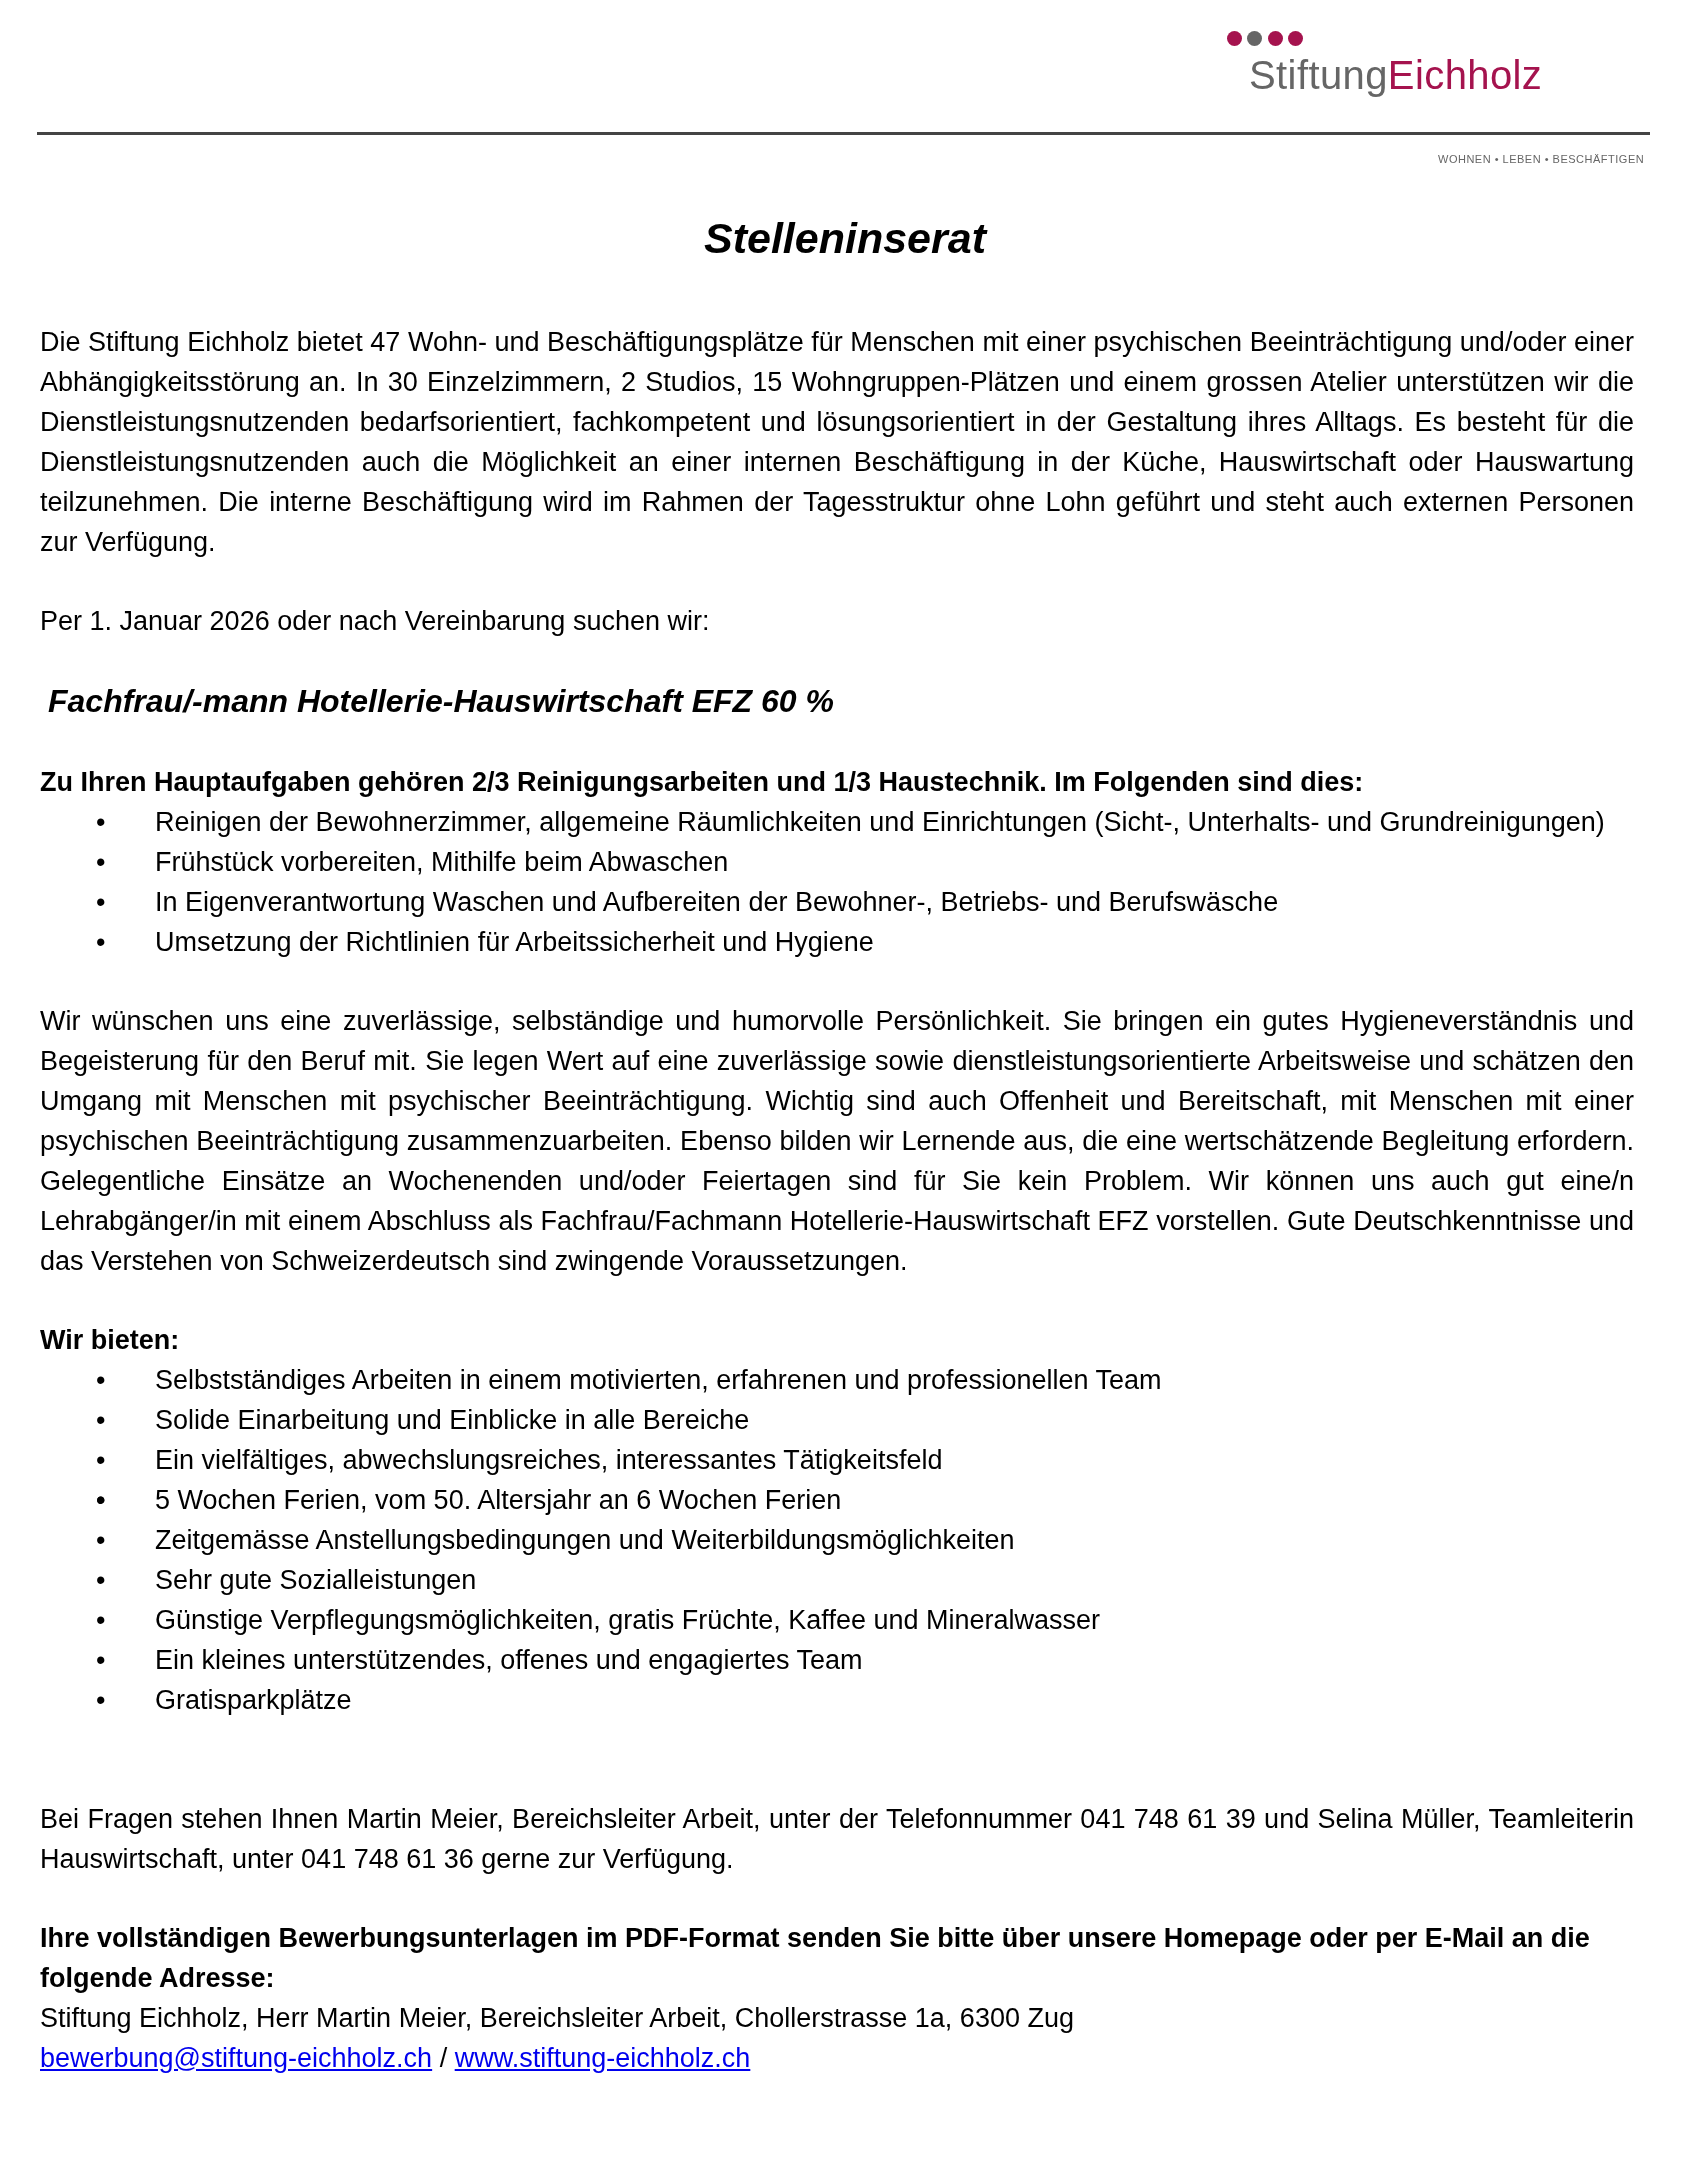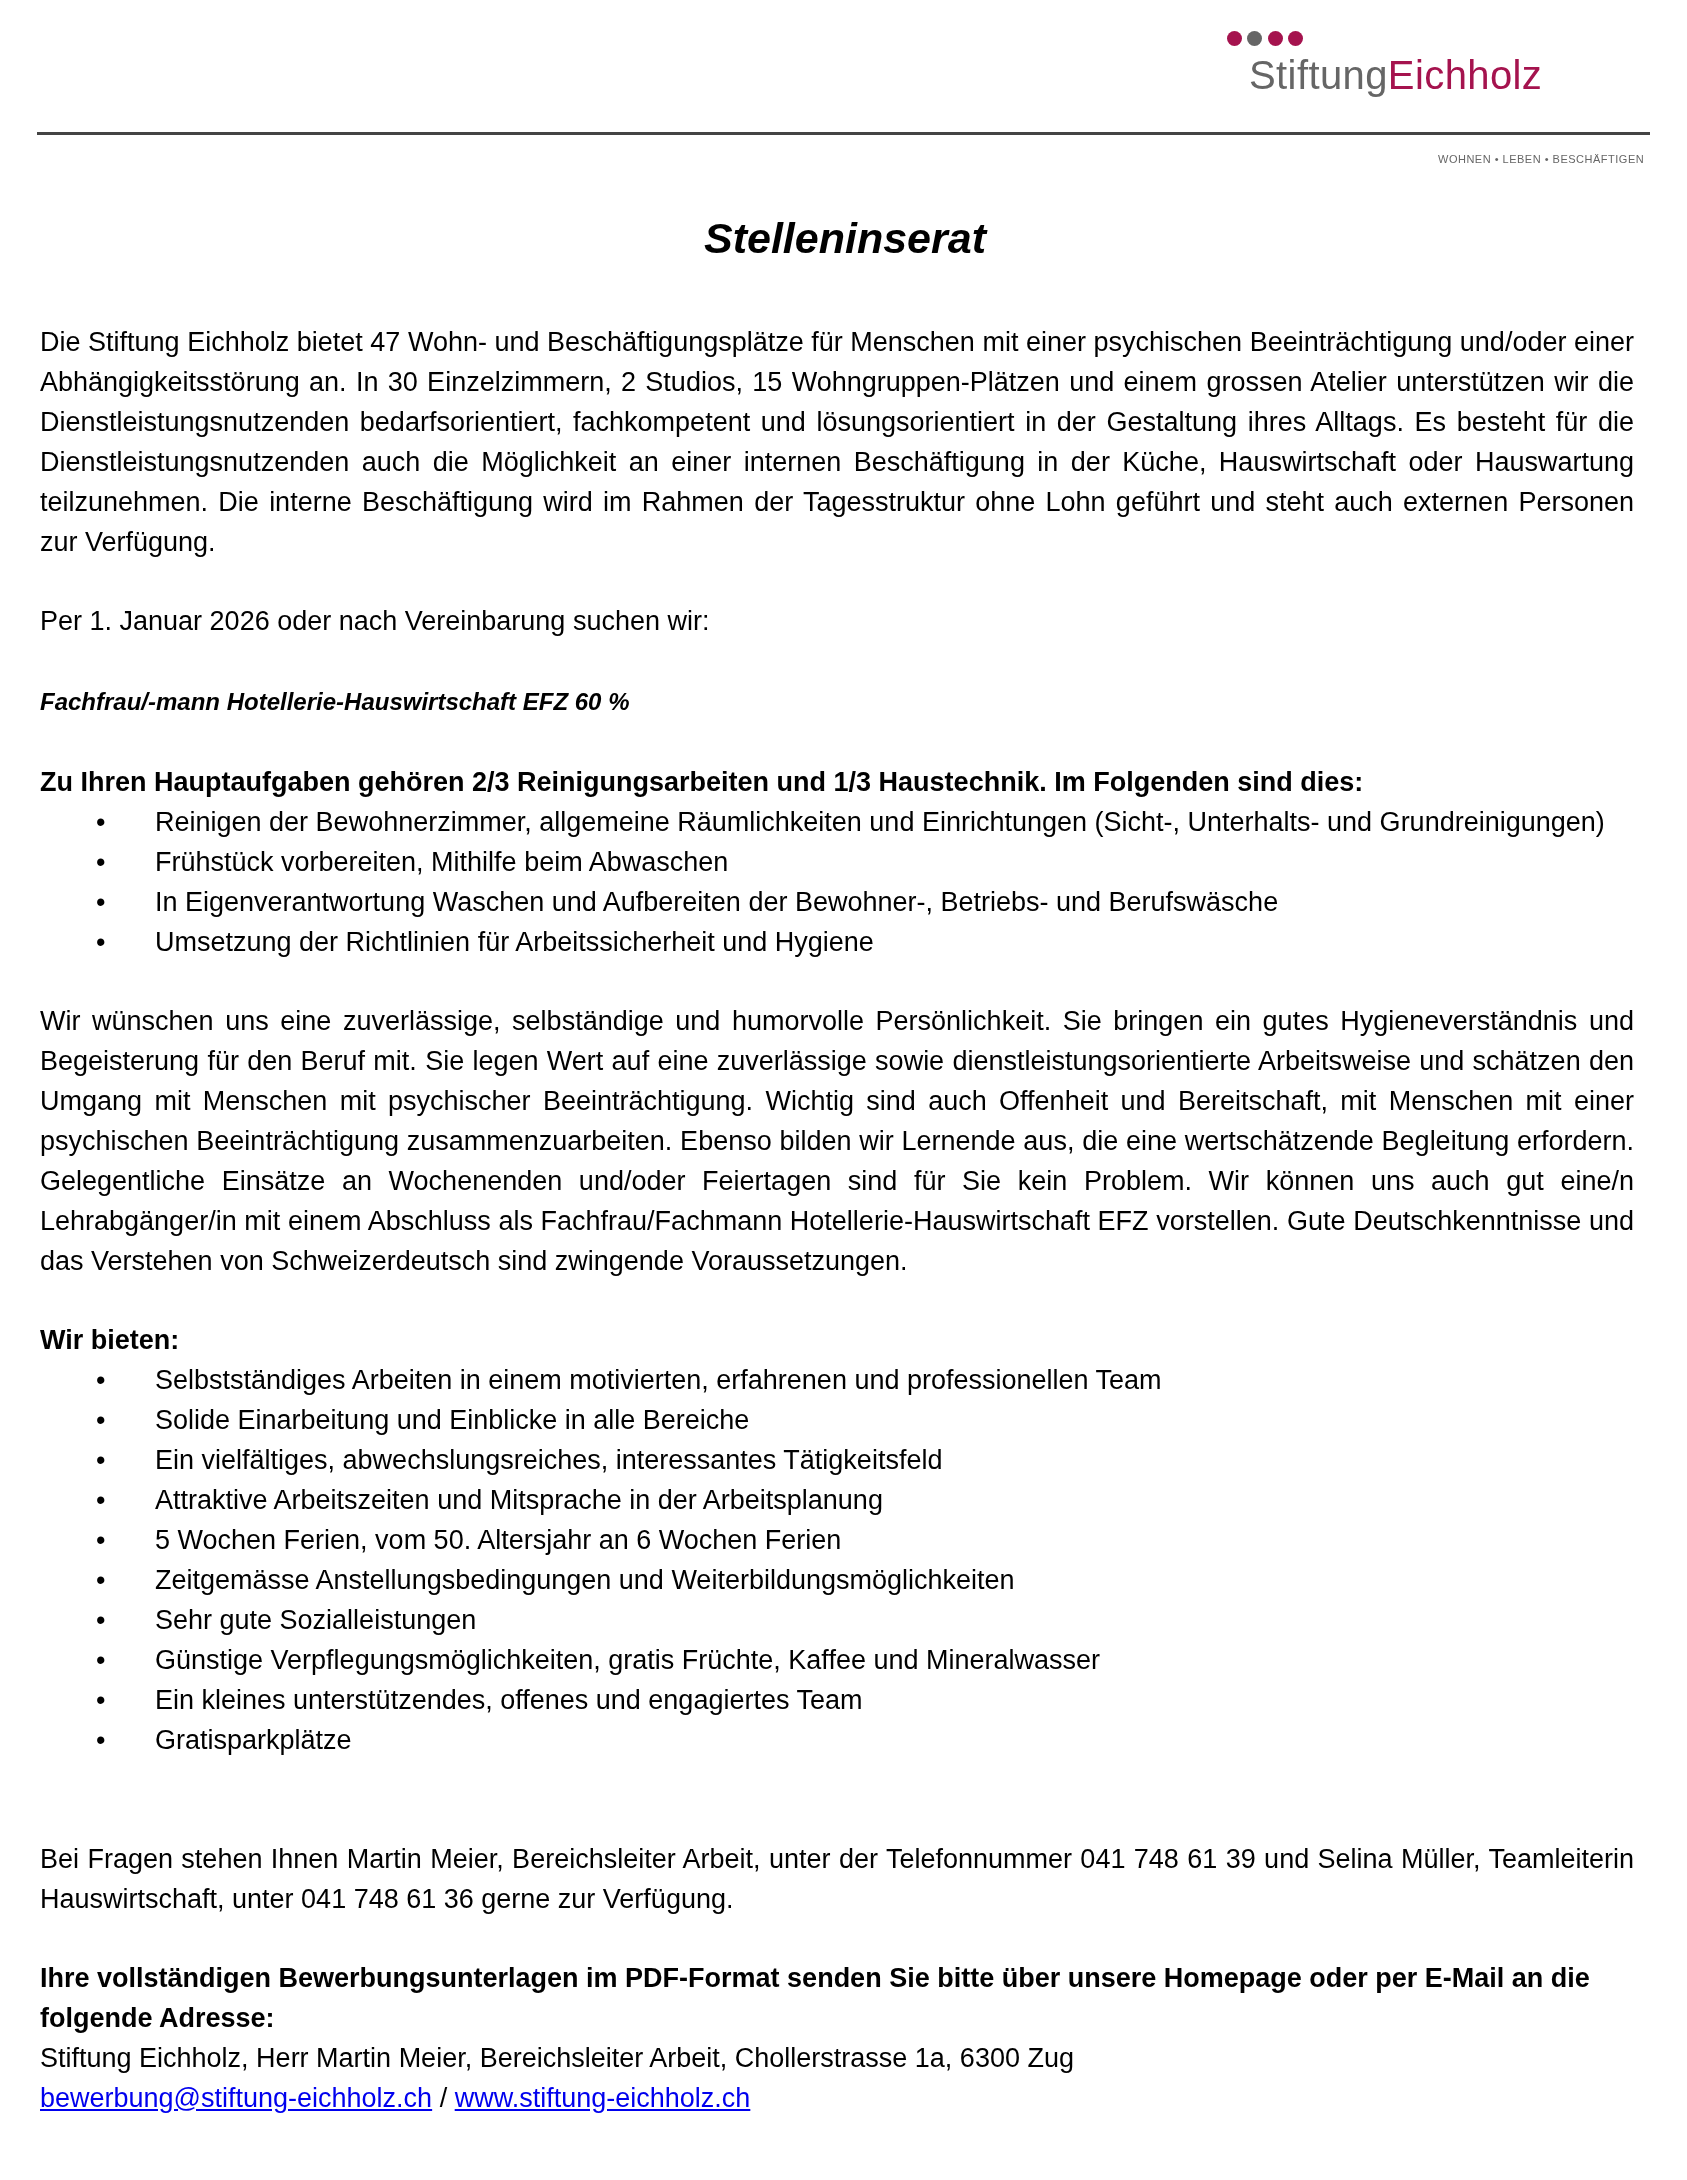--- a/index.html
+++ b/index.html
@@ -14,21 +14,21 @@
     .dot.grey { background: #666666; }
     .logo-word { position: absolute; left: 29px; top: 24px; font-size: 40px; letter-spacing: 0.4px; white-space: nowrap; line-height: 1; }
     .logo-word .w1 { color: #666666; }
     .logo-word .w2 { color: #a5134e; }
     .logo-tag { position: absolute; left: 218px; top: 82px; font-size: 11px; color: #666; letter-spacing: 0.5px; white-space: nowrap; margin-top: 40px; }
     .header-rule { position: absolute; left: 37px; top: 132px; width: 1613px; height: 2.6px; background: #444; }
 
     .content { position: absolute; left: 40px; top: 213px; width: 1610px; font-size: 27px; line-height: 40px; }
     .title { text-align: center; font-weight: bold; font-style: italic; font-size: 43px; line-height: 51px; margin: 0 0 58px 0; }
     .para { margin: 0 16px 39px 0; text-align: justify; }
-    .job-title { font-weight: bold; font-style: italic; font-size: 24px; line-height: 43px; margin: 0 0 39px 0; }
+    .job-title { font-weight: bold; font-style: italic; font-size: 32px; line-height: 43px; margin: 0 0 39px 8px; }
     .section-head { font-weight: bold; margin: 0; }
     ul.blist { list-style: none; margin: 0 0 39px 0; padding: 0; }
     ul.blist li { position: relative; padding-left: 115px; }
     ul.blist li .bullet { position: absolute; left: 56px; top: 0; }
     .link { color: #0000ee; text-decoration: underline; cursor: pointer; }
   </style>
 </head>
 <body>
 
 <div class="header">
@@ -64,21 +64,21 @@
     <li><span class="bullet">•</span><span>Umsetzung der Richtlinien für Arbeitssicherheit und Hygiene</span></li>
   </ul>
 
   <p class="para">Wir wünschen uns eine zuverlässige, selbständige und humorvolle Persönlichkeit. Sie bringen ein gutes Hygieneverständnis und Begeisterung für den Beruf mit. Sie legen Wert auf eine zuverlässige sowie dienstleistungsorientierte Arbeitsweise und schätzen den Umgang mit Menschen mit psychischer Beeinträchtigung. Wichtig sind auch Offenheit und Bereitschaft, mit Menschen mit einer psychischen Beeinträchtigung zusammenzuarbeiten. Ebenso bilden wir Lernende aus, die eine wertschätzende Begleitung erfordern. Gelegentliche Einsätze an Wochenenden und/oder Feiertagen sind für Sie kein Problem. Wir können uns auch gut eine/n Lehrabgänger/in mit einem Abschluss als Fachfrau/Fachmann Hotellerie-Hauswirtschaft EFZ vorstellen. Gute Deutschkenntnisse und das Verstehen von Schweizerdeutsch sind zwingende Voraussetzungen.</p>
 
   <p class="section-head">Wir bieten:</p>
   <ul class="blist" style="margin-bottom:79px;">
     <li><span class="bullet">•</span><span>Selbstständiges Arbeiten in einem motivierten, erfahrenen und professionellen Team</span></li>
     <li><span class="bullet">•</span><span>Solide Einarbeitung und Einblicke in alle Bereiche</span></li>
     <li><span class="bullet">•</span><span>Ein vielfältiges, abwechslungsreiches, interessantes Tätigkeitsfeld</span></li>
-    <li><span class="bullet">•</span><span>Attraktive Arbeitszeiten und Mitsprache in der Arbeitsplanung</span></li>
+    <li><span class="bullet">•</span></li>
     <li><span class="bullet">•</span><span>5 Wochen Ferien, vom 50. Altersjahr an 6 Wochen Ferien</span></li>
     <li><span class="bullet">•</span><span>Zeitgemässe Anstellungsbedingungen und Weiterbildungsmöglichkeiten</span></li>
     <li><span class="bullet">•</span><span>Sehr gute Sozialleistungen</span></li>
     <li><span class="bullet">•</span><span>Günstige Verpflegungsmöglichkeiten, gratis Früchte, Kaffee und Mineralwasser</span></li>
     <li><span class="bullet">•</span><span>Ein kleines unterstützendes, offenes und engagiertes Team</span></li>
     <li><span class="bullet">•</span><span>Gratisparkplätze</span></li>
   </ul>
 
   <p class="para">Bei Fragen stehen Ihnen Martin Meier, Bereichsleiter Arbeit, unter der Telefonnummer 041 748 61 39 und Selina Müller, Teamleiterin Hauswirtschaft, unter 041 748 61 36 gerne zur Verfügung.</p>
 

